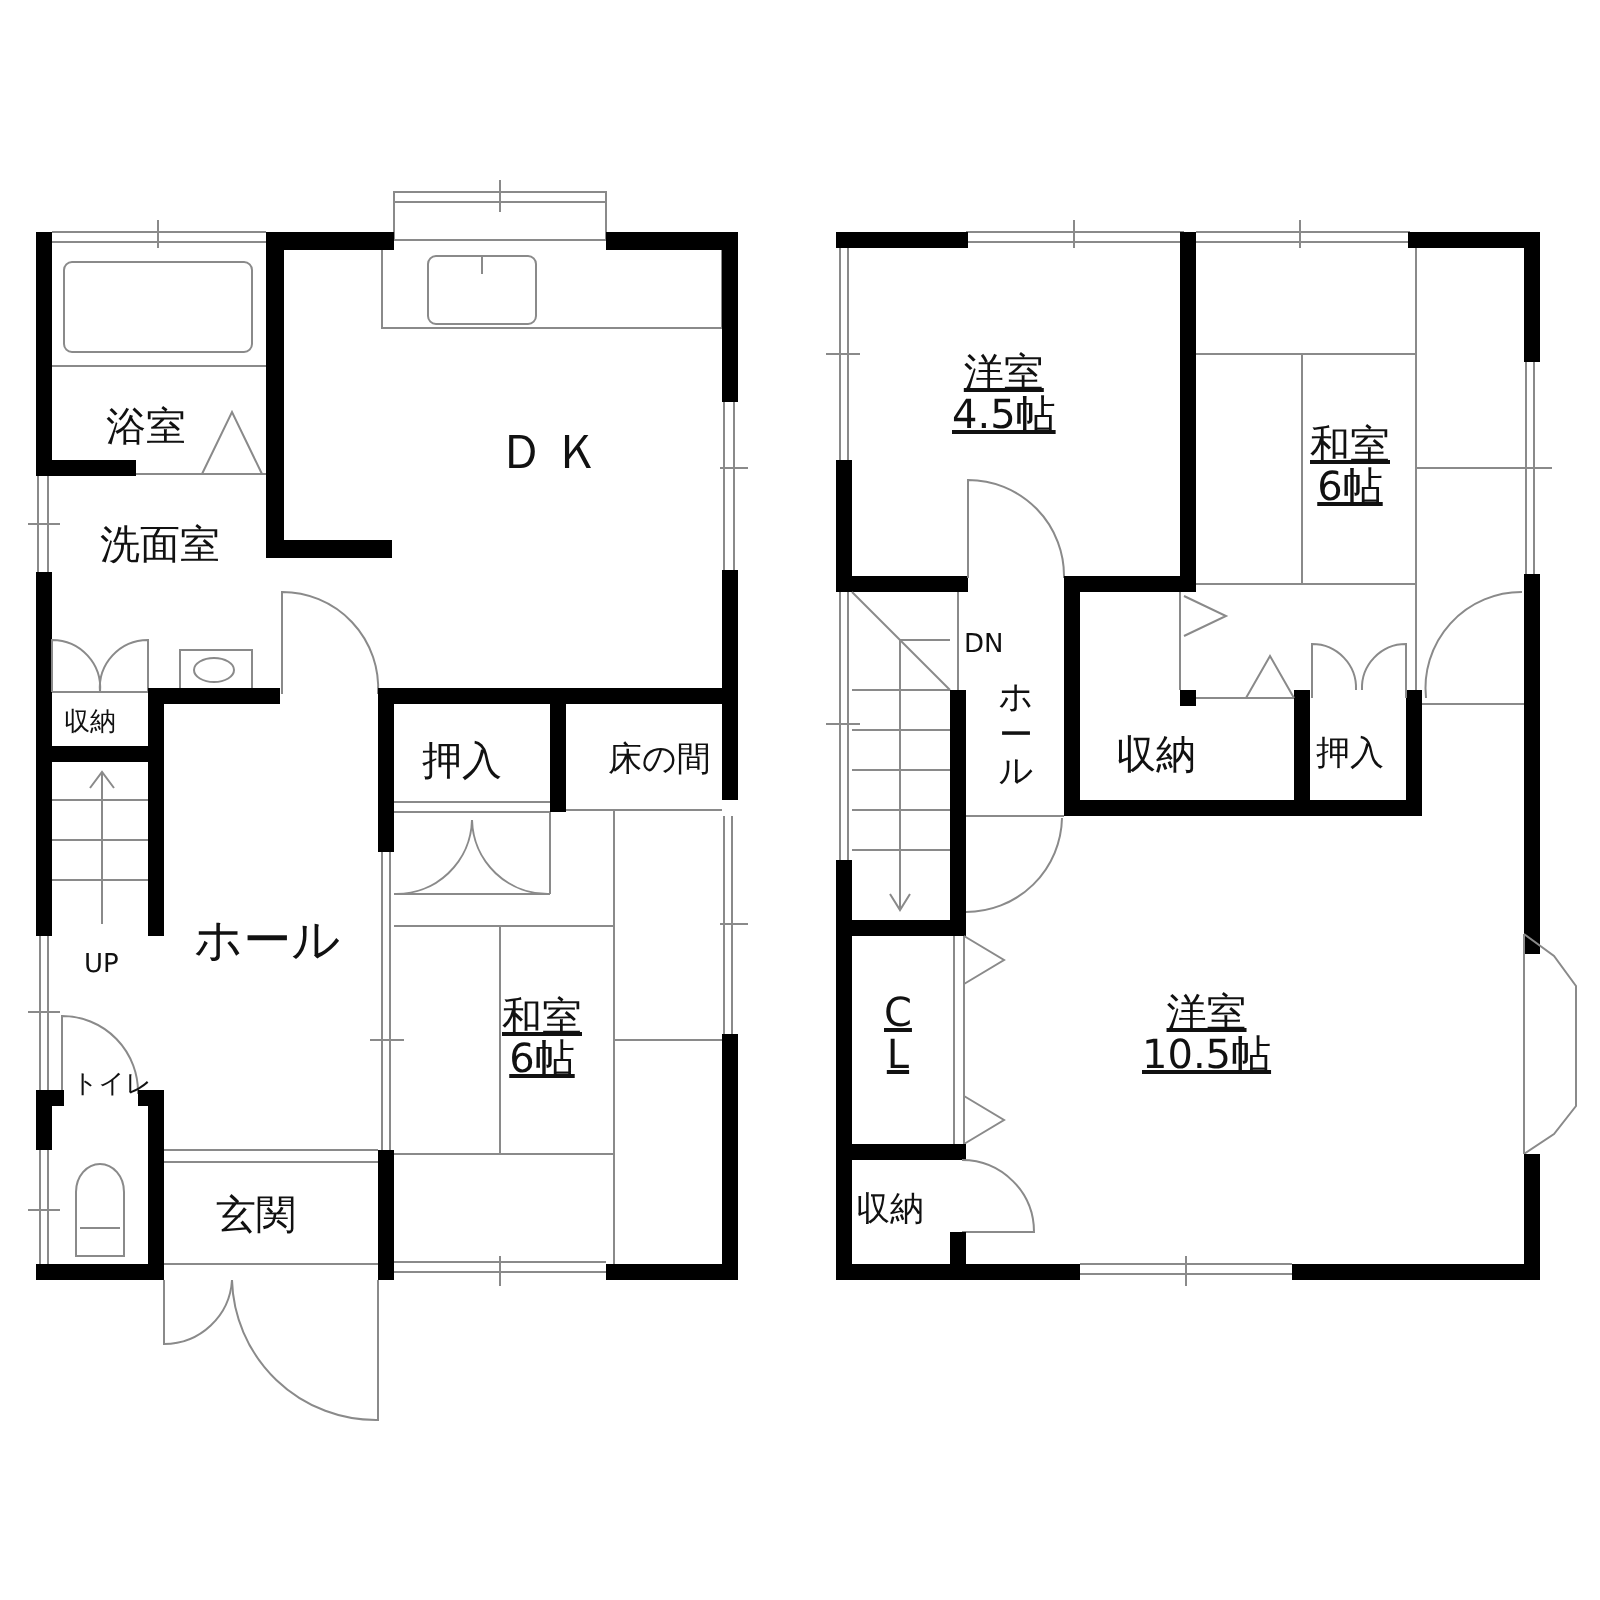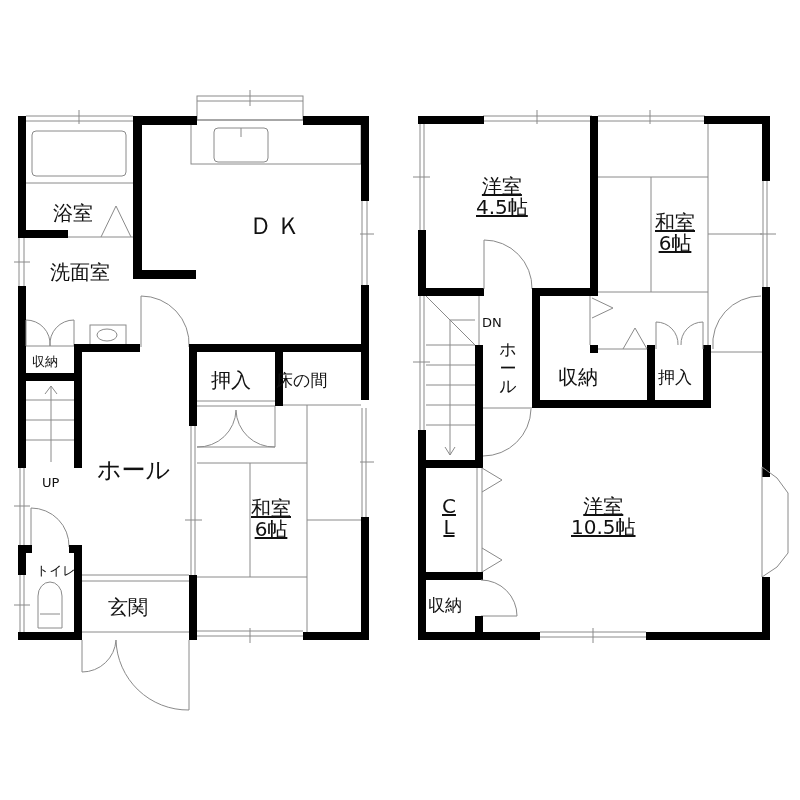--- a/index.html
+++ b/index.html
@@ -231,24 +231,24 @@
     <rect class="wall" x="762" y="577" width="8" height="63"></rect>
   </g>
 </svg>
 
 <div class="lbl l-md" style="left:53px;top:193px;margin-top:10px;">浴室</div>
 <div class="lbl l-md" style="left:50px;top:262px;text-align:right;">洗面室</div>
 <div class="lbl l-big" style="left:229px;top:214px;letter-spacing:4px;margin-left:20px;">ＤＫ</div>
 <div class="lbl l-xs" style="left:32px;top:355px;">収納</div>
 <div class="lbl l-xs" style="left:42px;top:476px;">UP</div>
 <div class="lbl l-big" style="left:97px;top:458px;">ホール</div>
-<div class="lbl l-xs" style="left:36px;top:564px;">トイレ</div>
+<div class="lbl l-xs" style="left:36px;top:536px;">トイレ</div>
 <div class="lbl l-md" style="left:108px;top:597px;">玄関</div>
 <div class="lbl l-md" style="left:211px;top:370px;">押入</div>
-<div class="lbl l-sm" style="left:276px;top:372px;">床の間</div>
+<div class="lbl l-sm" style="left:304px;top:372px;">床の間</div>
 <div class="lbl l-md two" style="left:251px;top:498px;">
   <div>和室</div>
   <div>6帖</div>
 </div>
 
 <div class="lbl l-md two" style="left:476px;top:176px;">
   <div>洋室</div>
   <div>4.5帖</div>
 </div>
 <div class="lbl l-md two" style="left:655px;top:212px;">

